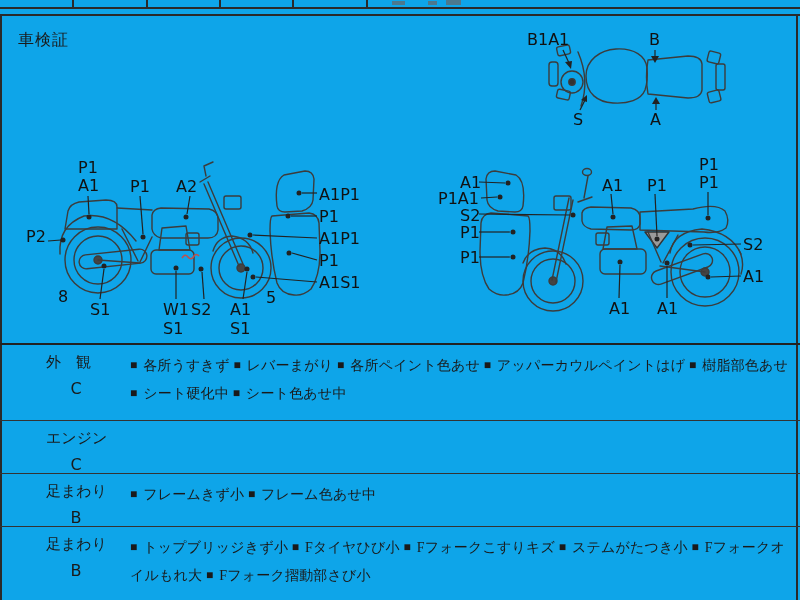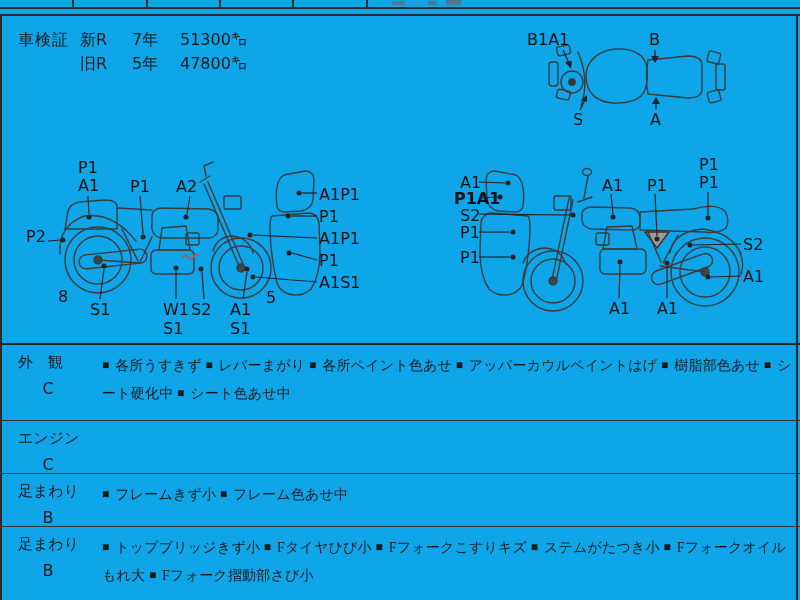--- a/index.html
+++ b/index.html
@@ -11,21 +11,21 @@
   .shaken{position:absolute;left:18px;top:28px;display:flex;font-size:16px;line-height:24px;}
   .sh-label{width:60px;letter-spacing:1px;}
   .sh-row{display:flex;}
   .sh-row .era{width:52px;margin-left:2px;}
   .sh-row .yr{width:48px;}
   
   .part-label{position:absolute;font-size:16px;line-height:17px;white-space:nowrap;color:#111;}
   .art{position:absolute;left:0;top:0;}
   
   .sections{position:absolute;left:0;top:343px;width:800px;border-top:2px solid #222;box-sizing:border-box;}
-  .section-row{display:flex;border-bottom:1px solid #333;box-sizing:border-box;}
+  .section-row{display:flex;border-bottom:1px solid #333;box-sizing:border-box;padding-left:28px;}
   .section-row:last-child{border-bottom:none;}
   .row-h1{height:76px;}.row-h2{height:53px;}.row-h3{height:53px;}.row-h4{height:75px;}
   .section-label{width:100px;box-sizing:border-box;padding:8px 0 0 18px;font-size:15px;flex:none;}
   .section-grade{margin:7px 0 0 16px;width:28px;text-align:center;font-size:16px;}
   .section-items{flex:1;box-sizing:border-box;padding:7px 6px 0 2px;font-size:14px;line-height:28px;
                  letter-spacing:.2px;word-break:break-all;font-family:Liberation Serif, serif;}
   .bq{font-size:12px;position:relative;top:-1px;margin-right:2px;}
 </style>
 </head>
 <body>
@@ -41,32 +41,20 @@
   <div class="frag" style="left:392px;top:1px;width:13px;height:4px;"></div>
   <div class="frag" style="left:428px;top:1px;width:9px;height:4px;"></div>
   <div class="frag" style="left:446px;top:0;width:15px;height:5px;"></div>
 
   <div class="hline" style="left:0;top:14px;width:800px;height:2px;"></div>
   <div class="vline" style="left:0;top:14px;width:2px;height:586px;"></div>
   <div class="vline" style="left:796px;top:14px;width:2px;height:586px;"></div>
 
   <div class="shaken">
     <span class="sh-label">車検証</span>
-    <div>
-      <div class="sh-row">
-        <span class="era">新R</span>
-        <span class="yr">7年</span>
-        <span class="dist">51300㌔</span>
-      </div>
-      <div class="sh-row">
-        <span class="era">旧R</span>
-        <span class="yr">5年</span>
-        <span class="dist">47800㌔</span>
-      </div>
-    </div>
   </div>
 
   <svg class="art" width="800" height="600" viewBox="0 0 800 600">
 
     <g stroke="#3c3c3c" stroke-width="1.4" fill="none" stroke-linecap="round" stroke-linejoin="round">
       <rect x="557" y="46" width="13" height="9" rx="2" transform="rotate(-12 563 50)"></rect>
       <rect x="557" y="90" width="13" height="9" rx="2" transform="rotate(12 563 94)"></rect>
       <rect x="549" y="62" width="9" height="24" rx="3"></rect>
       <circle cx="572" cy="82" r="11"></circle>
       <circle cx="572" cy="82" r="3.2" fill="#333"></circle>
@@ -220,21 +208,21 @@
       <span class="part-label" style="left: 191px; top: 301px;">S2</span>
       <span class="part-label" style="left: 230px; top: 301px;">A1</span>
       <span class="part-label" style="left: 230px; top: 320px;">S1</span>
       <span class="part-label" style="left: 266px; top: 289px;">5</span>
       <span class="part-label" style="left: 319px; top: 186px;">A1P1</span>
       <span class="part-label" style="left: 319px; top: 208px;">P1</span>
       <span class="part-label" style="left: 319px; top: 230px;">A1P1</span>
       <span class="part-label" style="left: 319px; top: 252px;">P1</span>
       <span class="part-label" style="left: 319px; top: 274px;">A1S1</span>
       <span class="part-label" style="left: 460px; top: 174px;">A1</span>
-      <span class="part-label" style="left: 454px; top: 190px; font-weight: bold;">P1A1</span>
+      <span class="part-label" style="left: 438px; top: 190px;">P1A1</span>
       <span class="part-label" style="left: 460px; top: 207px;">S2</span>
       <span class="part-label" style="left: 460px; top: 224px;">P1</span>
       <span class="part-label" style="left: 460px; top: 249px;">P1</span>
       <span class="part-label" style="left: 602px; top: 177px;">A1</span>
       <span class="part-label" style="left: 647px; top: 177px;">P1</span>
       <span class="part-label" style="left: 699px; top: 156px;">P1</span>
       <span class="part-label" style="left: 699px; top: 174px;">P1</span>
       <span class="part-label" style="left: 743px; top: 236px;">S2</span>
       <span class="part-label" style="left: 743px; top: 268px;">A1</span>
       <span class="part-label" style="left: 609px; top: 300px;">A1</span>

